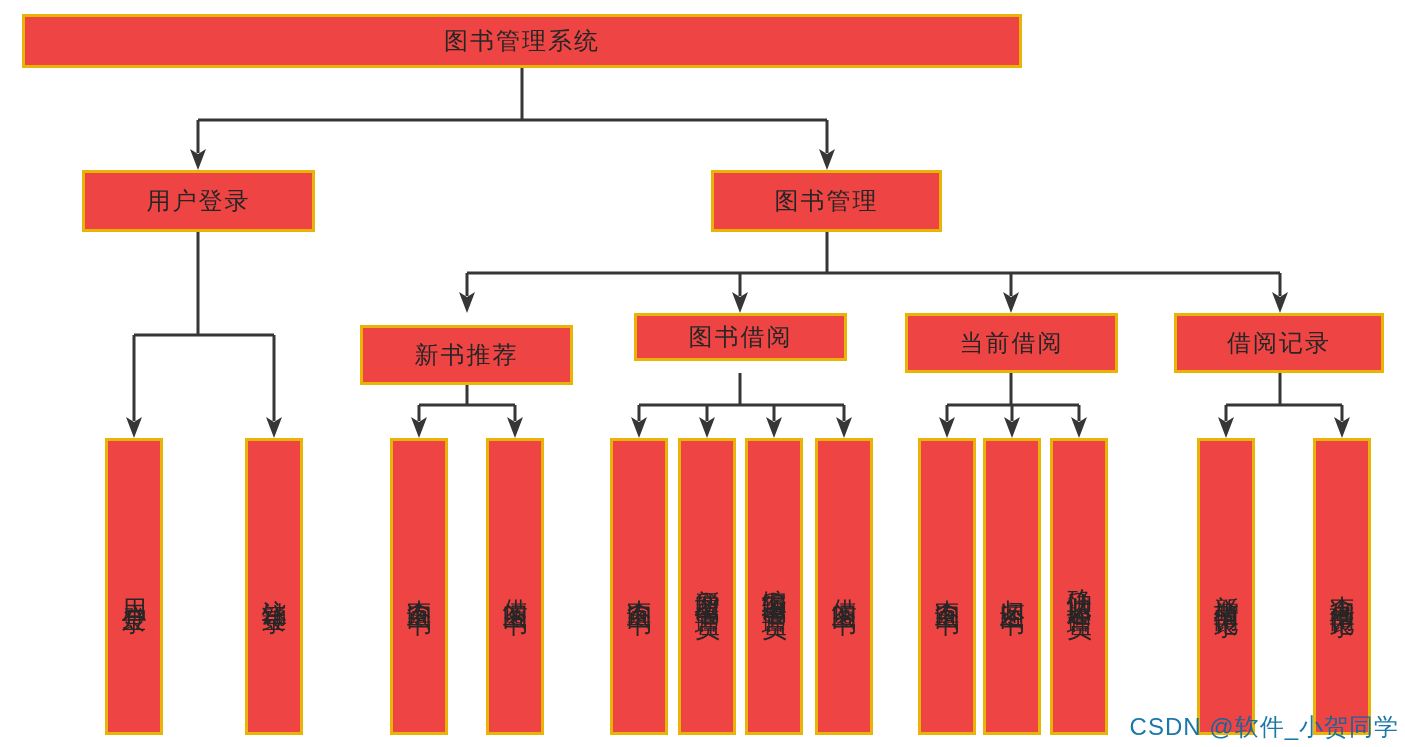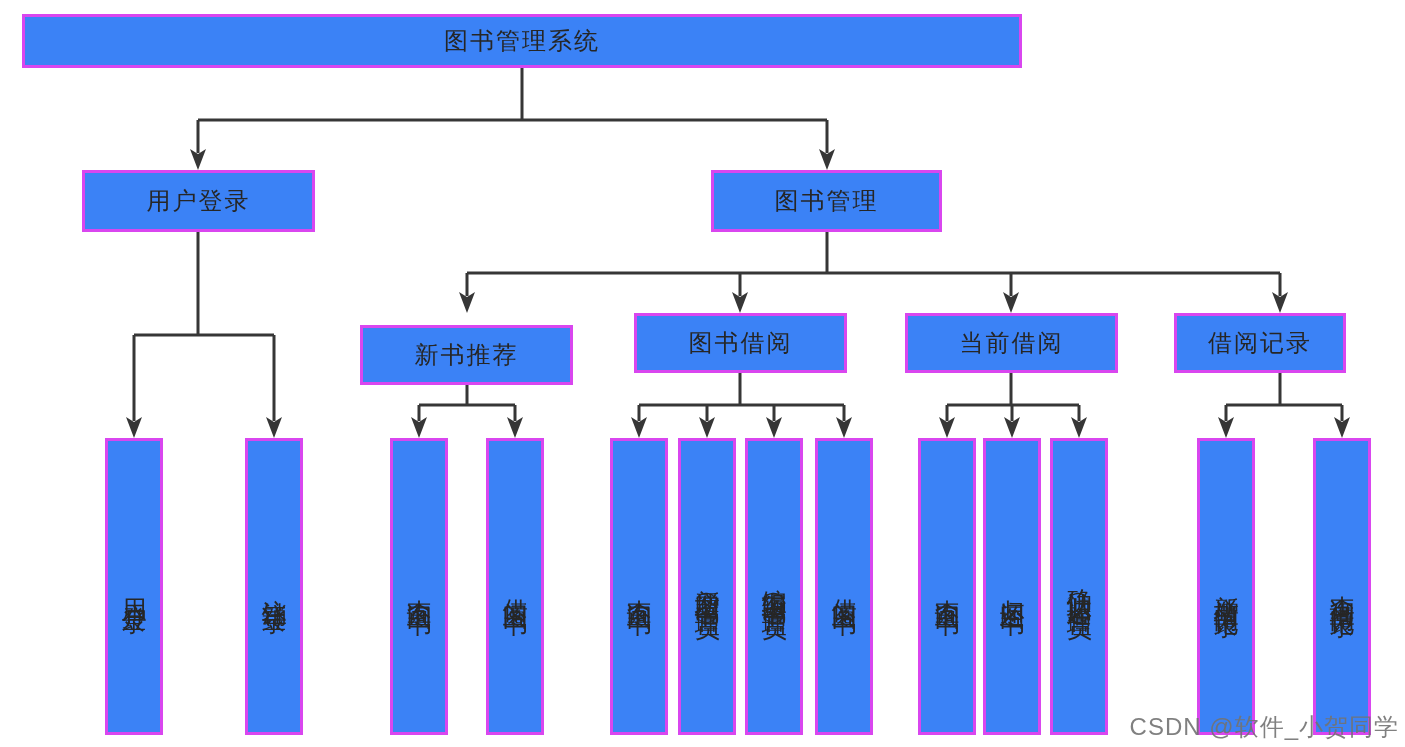--- a/index.html
+++ b/index.html
@@ -2,33 +2,33 @@
 <html><head>
 <meta charset="utf-8">
 <style>
   html,body { margin:0; padding:0; background:#fff; }
   .canvas {
     position:relative; width:1405px; height:747px; background:#ffffff;
     font-family:"Liberation Sans", sans-serif; overflow:hidden;
   }
   .connector-layer { position:absolute; left:0; top:0; z-index:1; pointer-events:none; }
   .box {
-    position:absolute; box-sizing:border-box; background:#3b82f6;
-    border:3px solid #d946ef; color:#262626; z-index:2;
+    position:absolute; box-sizing:border-box; background:#ef4444;
+    border:3px solid #eab308; color:#262626; z-index:2;
     display:flex; align-items:center; justify-content:center; text-align:center;
   }
   .hbox { font-size:24px; letter-spacing:2px; white-space:nowrap; }
   .vbox { top:438px; width:58px; height:297px; font-size:25px; }
   .vtext {
     writing-mode:vertical-rl; text-orientation:mixed;
     letter-spacing:4px; line-height:1.1;
   }
   .watermark {
     position:absolute; right:6px; bottom:4px; z-index:5;
-    font-size:24px; color:#737373; opacity:0.9; white-space:nowrap;
+    font-size:24px; color:#0369a1; opacity:0.9; white-space:nowrap;
     letter-spacing:1px;
   }
 </style>
 </head>
 <body>
 
 <div class="canvas">
 
   <svg class="connector-layer" width="1405" height="747" viewBox="0 0 1405 747">
     <path d="M522 68 V120 M198 120 H827 M198 120 V153 M827 120 V153
@@ -68,27 +68,27 @@
   <div class="box hbox" style="left:82px; top:170px; width:233px; height:62px;">
     <span>用户登录</span>
   </div>
   <div class="box hbox" style="left:711px; top:170px; width:231px; height:62px;font-family:Liberation Mono, monospace;">
     <span>图书管理</span>
   </div>
 
   <div class="box hbox" style="left:360px; top:325px; width:213px; height:60px;">
     <span>新书推荐</span>
   </div>
-  <div class="box hbox" style="left:634px; top:313px; width:213px; height:60px;">
+  <div class="box hbox" style="left:634px; top:313px; width:213px; height:48px;">
     <span>图书借阅</span>
   </div>
   <div class="box hbox" style="left:905px; top:313px; width:213px; height:60px;justify-content:center;">
     <span>当前借阅</span>
   </div>
-  <div class="box hbox" style="left:1174px; top:313px; width:172px; height:60px;">
+  <div class="box hbox" style="left:1174px; top:313px; width:210px; height:60px;">
     <span>借阅记录</span>
   </div>
 
   <div class="box vbox" style="left:105px;">
     <span class="vtext">用户登录</span>
   </div>
   <div class="box vbox" style="left:245px;">
     <span class="vtext">注销登录</span>
   </div>
 

